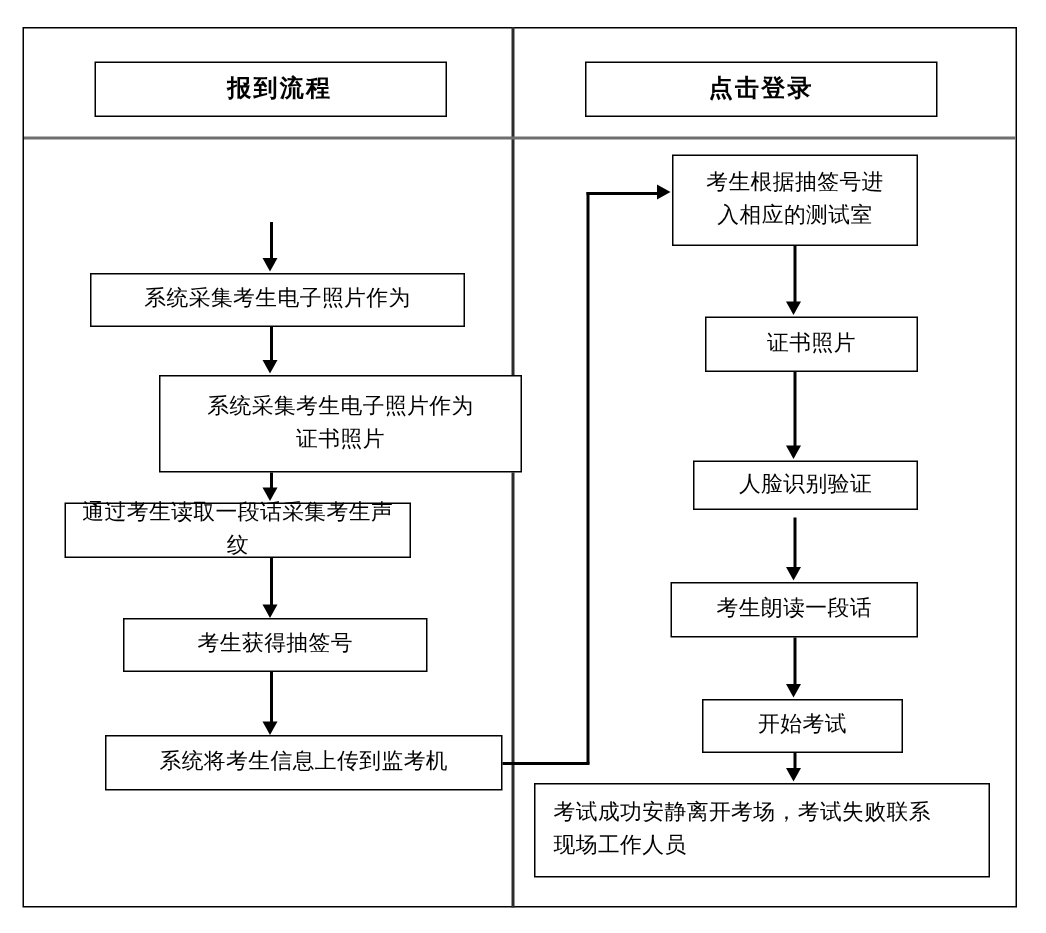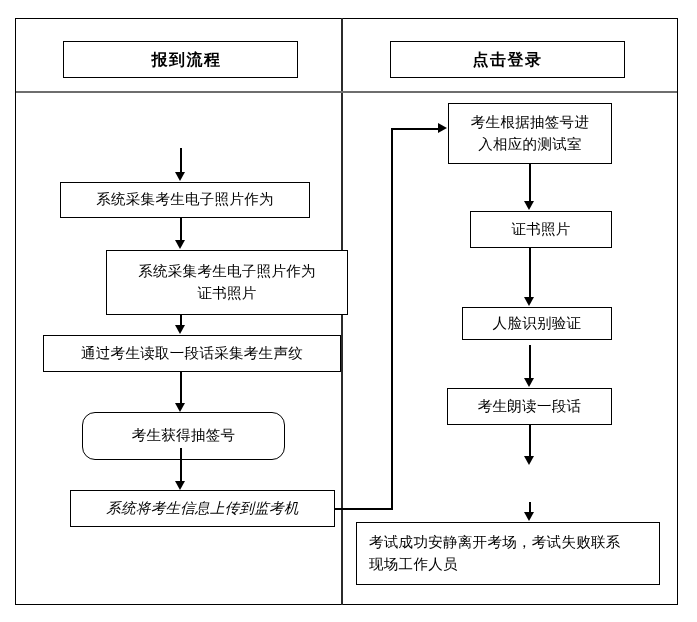--- a/index.html
+++ b/index.html
@@ -125,31 +125,31 @@
 
   <div class="vline" style="left:180px; top:218px; height:23px;"></div>
   <div class="arrow-down" style="left:175px; top:240px;"></div>
 
   <div class="box ml" style="left:62px; top:250px; width:242px; height:65px;margin-left:44px;">系统采集考生电子照片作为
 证书照片</div>
 
   <div class="vline" style="left:180px; top:315px; height:12px;"></div>
   <div class="arrow-down" style="left:175px; top:325px;"></div>
 
-  <div class="box ml" style="left:43px; top:335px; width:298px; height:37px;">通过考生读取一段话采集考生声纹</div>
+  <div class="box ml" style="left:43px; top:335px; width:231px; height:37px;">通过考生读取一段话采集考生声纹</div>
 
   <div class="vline" style="left:180px; top:372px; height:32px;"></div>
   <div class="arrow-down" style="left:175px; top:403px;"></div>
 
-  <div class="box ml" style="left:82px; top:412px; width:203px; height:48px;border-radius:13px;">考生获得抽签号</div>
+  <div class="box ml" style="left:82px; top:412px; width:203px; height:36px;">考生获得抽签号</div>
 
   <div class="vline" style="left:180px; top:448px; height:34px;"></div>
   <div class="arrow-down" style="left:175px; top:481px;"></div>
 
-  <div class="box ml" style="left:70px; top:490px; width:265px; height:37px;font-style:italic;">系统将考生信息上传到监考机</div>
+  <div class="box ml" style="left:70px; top:490px; width:265px; height:37px;">系统将考生信息上传到监考机</div>
 
   <div class="hline" style="left:335px; top:508px; width:58px;"></div>
   <div class="vline" style="left:391px; top:128px; height:381px;"></div>
   <div class="hline" style="left:391px; top:128px; width:51px;"></div>
   <div class="arrow-right" style="left:438px; top:123px;"></div>
 
   <div class="box lane-title" style="left:390px; top:41px; width:235px; height:37px;">点击登录</div>
 
   <div class="box ml" style="left:448px; top:103px; width:164px; height:61px;">考生根据抽签号进
 入相应的测试室</div>
@@ -165,20 +165,21 @@
   <div class="box ml" style="left:462px; top:307px; width:150px; height:33px;">人脸识别验证</div>
 
   <div class="vline" style="left:529px; top:345px; height:34px;"></div>
   <div class="arrow-down" style="left:524px; top:378px;"></div>
 
   <div class="box ml" style="left:447px; top:388px; width:165px; height:37px;">考生朗读一段话</div>
 
   <div class="vline" style="left:529px; top:425px; height:31px;"></div>
   <div class="arrow-down" style="left:524px; top:456px;"></div>
 
+  <div class="box ml" style="left:468px; top:466px; width:134px; height:36px;">开始考试</div>
 
   <div class="vline" style="left:529px; top:502px; height:11px;"></div>
   <div class="arrow-down" style="left:524px; top:512px;"></div>
 
   <div class="box ml left-text" style="left:356px; top:522px; width:304px; height:63px;">考试成功安静离开考场，考试失败联系
 现场工作人员</div>
 
 </div>
 
 </body></html>

